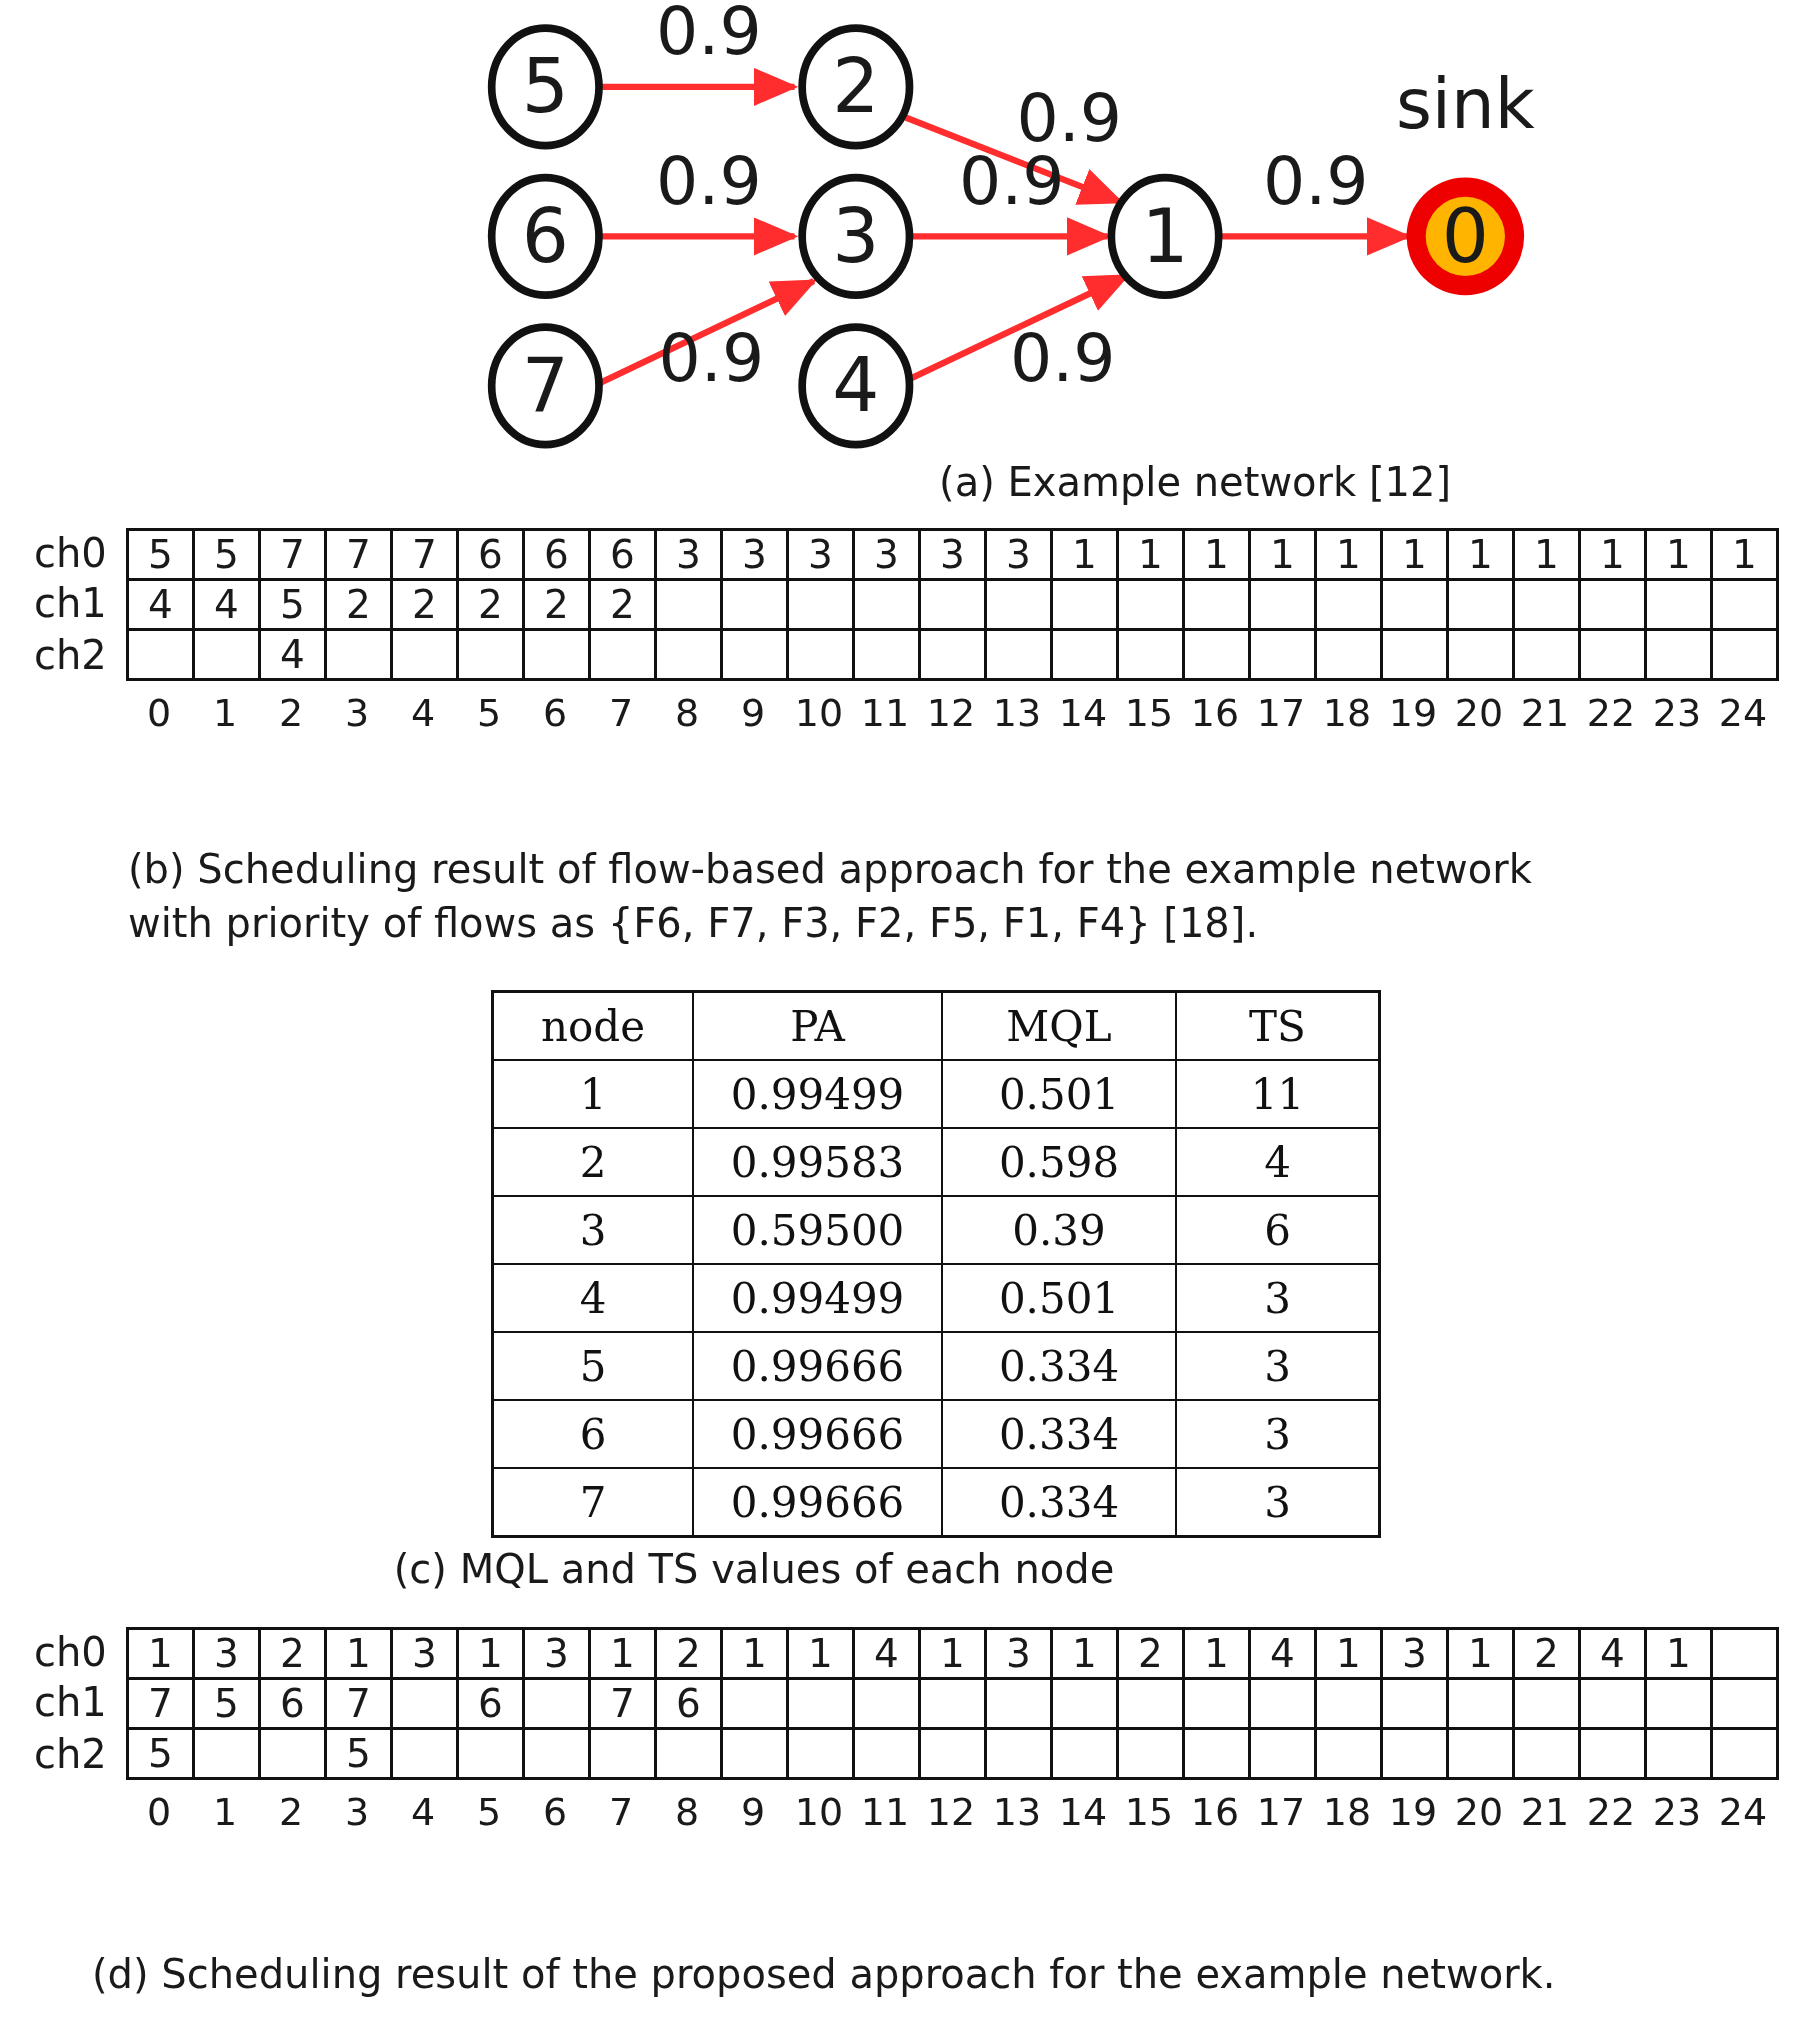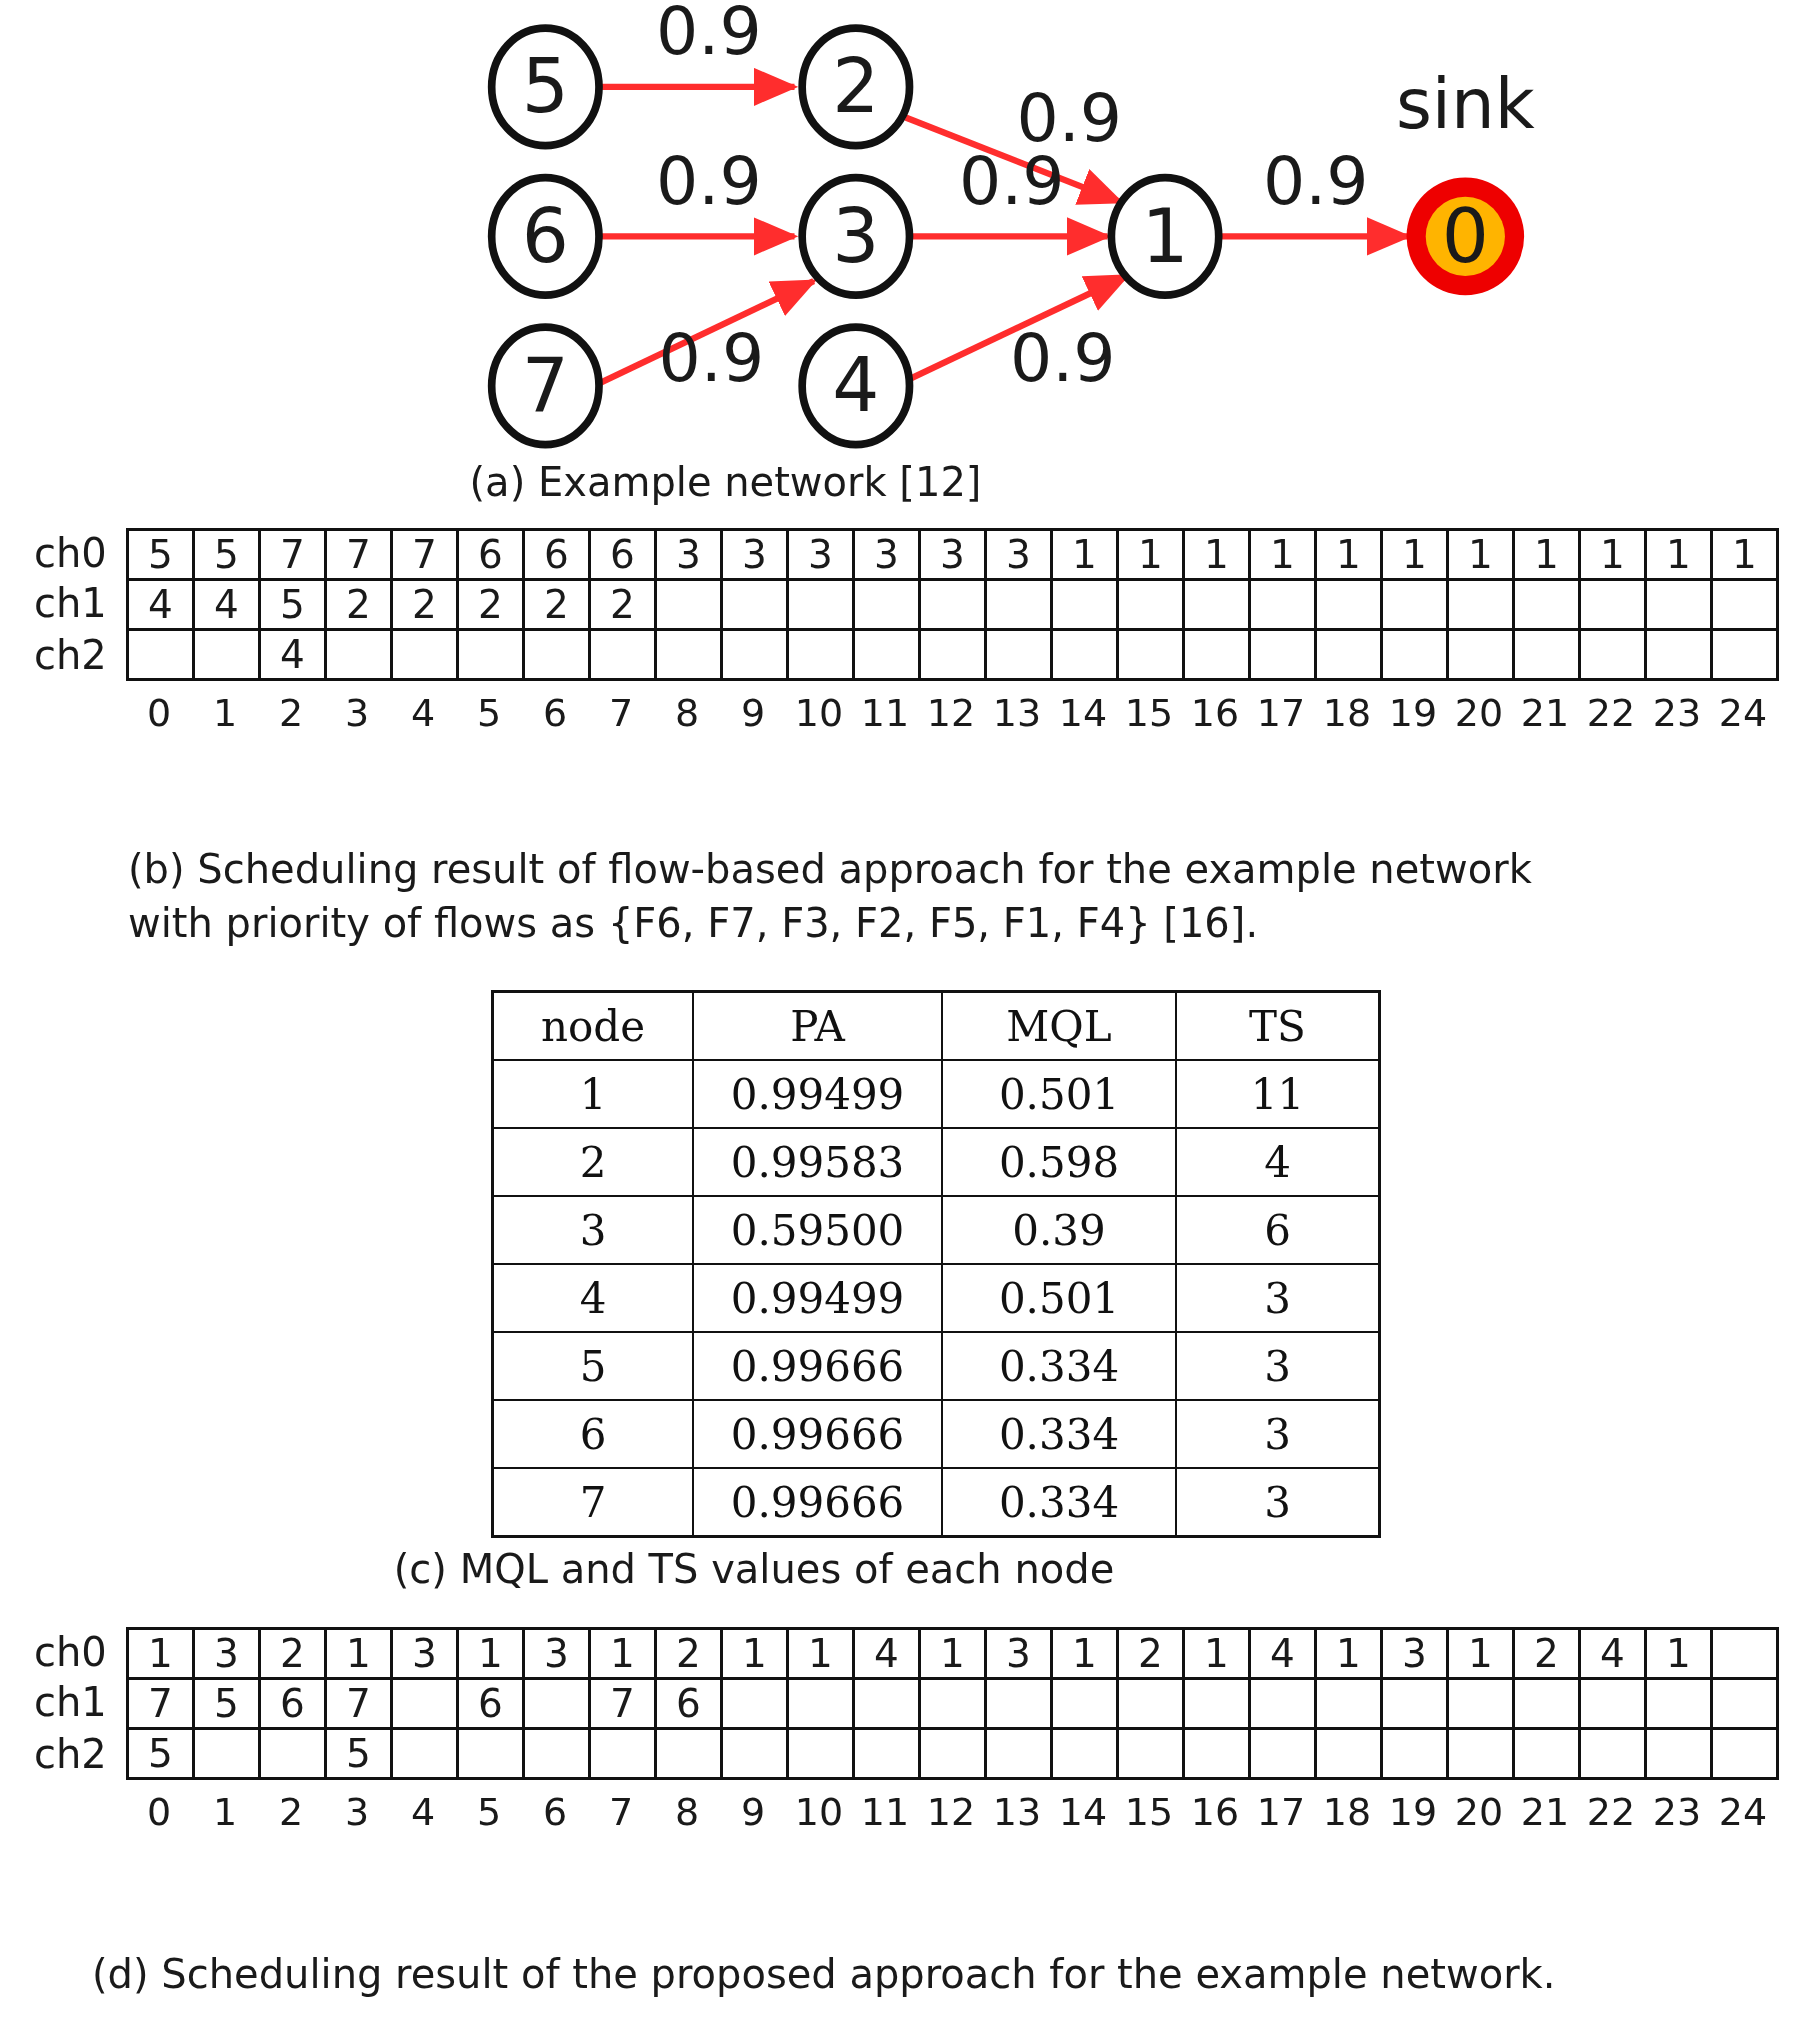--- a/index.html
+++ b/index.html
@@ -50,21 +50,21 @@
     font-family: "DejaVu Sans", sans-serif;
     font-size: 40px;
     color: #1a1a1a;
     line-height: 1.34;
     white-space: pre-line;
   }
   #caption-a {
     position: absolute;
     left: 0; top: 456px;
     width: 1451px;
-    text-align: center;
+    text-align: right;
   }
 
   
   .sched {
     position: absolute;
   }
   .sched-rows {
     position: relative;
   }
   .sched-row {
@@ -351,21 +351,21 @@
       <div class="tick">18</div>
       <div class="tick">19</div>
       <div class="tick">20</div>
       <div class="tick">21</div>
       <div class="tick">22</div>
       <div class="tick">23</div>
       <div class="tick">24</div>
     </div>
 </div>
 <div class="fig-caption" id="caption-b">(b) Scheduling result of flow-based approach for the example network
-with priority of flows as {F6, F7, F3, F2, F5, F1, F4} [16].</div>
+with priority of flows as {F6, F7, F3, F2, F5, F1, F4} [18].</div>
 
 <div id="panel-c">
   <table class="mql-table">
     <thead>
       <tr>
         <th>node</th>
         <th>PA</th>
         <th>MQL</th>
         <th>TS</th>
       </tr>

